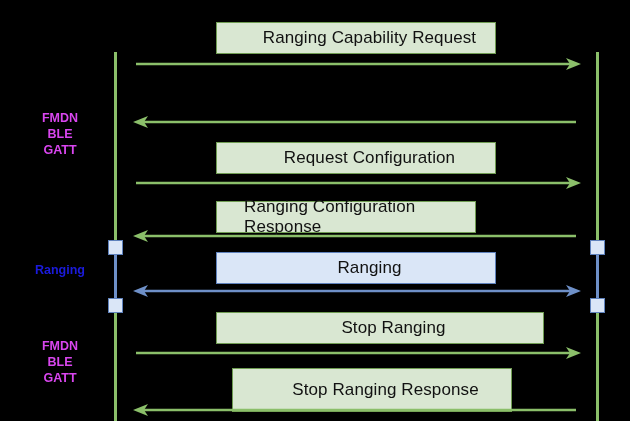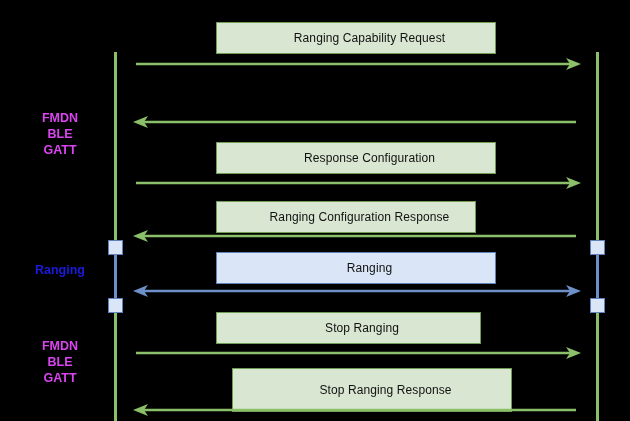--- a/index.html
+++ b/index.html
@@ -50,21 +50,21 @@
   .side-label.green { color: #d946ef; }
   .side-label.blue  { color: #1b1bdd; }
 
   
   .msg-box {
     position: absolute;
     box-sizing: border-box;
     display: flex;
     align-items: center;
     justify-content: center;
-    font-size: 12px;
+    font-size: 17px;
     color: #111111;
     letter-spacing: 0.1px;
     padding-left: 27px;
   }
   .msg-box.green {
     background: #d9e7d2;
     border: 1px solid #6f9c52;
   }
   .msg-box.blue {
     background: #dae6f7;
@@ -105,40 +105,40 @@
   <svg class="arrow-svg" style="left:0px; top:0px;" width="630" height="421">
     <line x1="136" y1="64" x2="572" y2="64" stroke="#8bbf6a" stroke-width="2.5"></line>
     <polygon points="581,64 566,58 570,64 566,70" fill="#8bbf6a"></polygon>
   </svg>
 
   <svg class="arrow-svg" style="left:0px; top:0px;" width="630" height="421">
     <line x1="576" y1="122" x2="142" y2="122" stroke="#8bbf6a" stroke-width="2.5"></line>
     <polygon points="133,122 148,116 144,122 148,128" fill="#8bbf6a"></polygon>
   </svg>
 
-  <div class="msg-box green" style="left:216px; top:142px; width:280px; height:32px;">Response Configuration</div>
+  <div class="msg-box green" style="left:216px; top:142px; width:280px; height:32px;">Request Configuration</div>
   <svg class="arrow-svg" style="left:0px; top:0px;" width="630" height="421">
     <line x1="136" y1="183" x2="572" y2="183" stroke="#8bbf6a" stroke-width="2.5"></line>
     <polygon points="581,183 566,177 570,183 566,189" fill="#8bbf6a"></polygon>
   </svg>
 
   <div class="msg-box green" style="left:216px; top:201px; width:260px; height:32px;">Ranging Configuration Response</div>
   <svg class="arrow-svg" style="left:0px; top:0px;" width="630" height="421">
     <line x1="576" y1="236" x2="142" y2="236" stroke="#8bbf6a" stroke-width="2.5"></line>
     <polygon points="133,236 148,230 144,236 148,242" fill="#8bbf6a"></polygon>
   </svg>
 
   <div class="msg-box blue" style="left:216px; top:252px; width:280px; height:32px;">Ranging</div>
   <svg class="arrow-svg" style="left:0px; top:0px;" width="630" height="421">
     <line x1="142" y1="291" x2="572" y2="291" stroke="#6e90c8" stroke-width="2.5"></line>
     <polygon points="133,291 148,285 144,291 148,297" fill="#6e90c8"></polygon>
     <polygon points="581,291 566,285 570,291 566,297" fill="#6e90c8"></polygon>
   </svg>
 
-  <div class="msg-box green" style="left:216px; top:312px; width:265px; height:32px;">Stop Ranging</div>
+  <div class="msg-box green" style="left:216px; top:312px; width:328px; height:32px;">Stop Ranging</div>
   <svg class="arrow-svg" style="left:0px; top:0px;" width="630" height="421">
     <line x1="136" y1="353" x2="572" y2="353" stroke="#8bbf6a" stroke-width="2.5"></line>
     <polygon points="581,353 566,347 570,353 566,359" fill="#8bbf6a"></polygon>
   </svg>
 
   <div class="msg-box green" style="left:232px; top:368px; width:280px; height:44px;">Stop Ranging Response</div>
   <svg class="arrow-svg" style="left:0px; top:0px;" width="630" height="421">
     <line x1="576" y1="410" x2="142" y2="410" stroke="#8bbf6a" stroke-width="2.5"></line>
     <polygon points="133,410 148,404 144,410 148,416" fill="#8bbf6a"></polygon>
   </svg>

